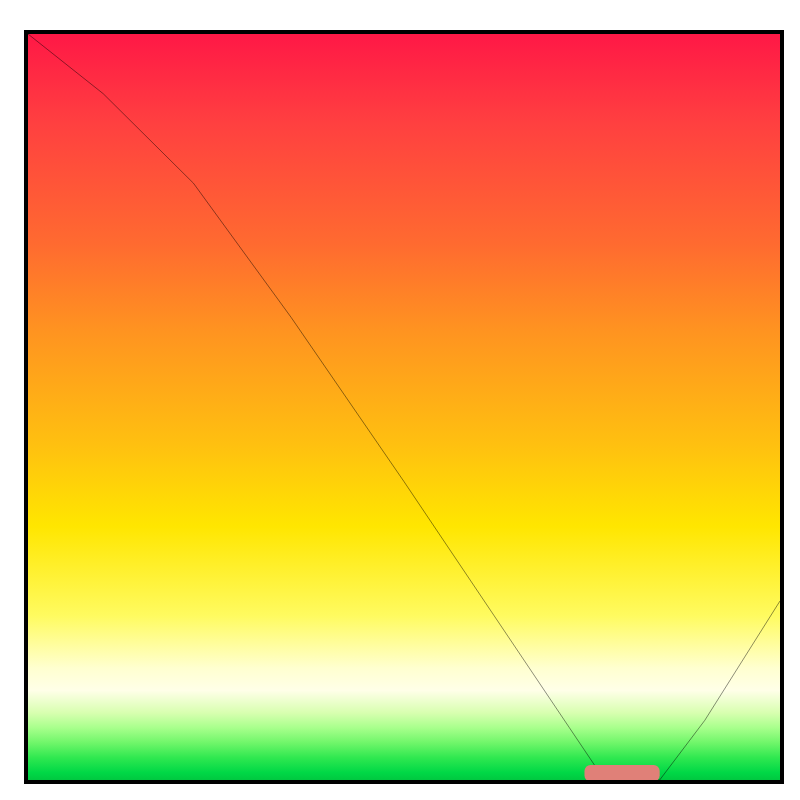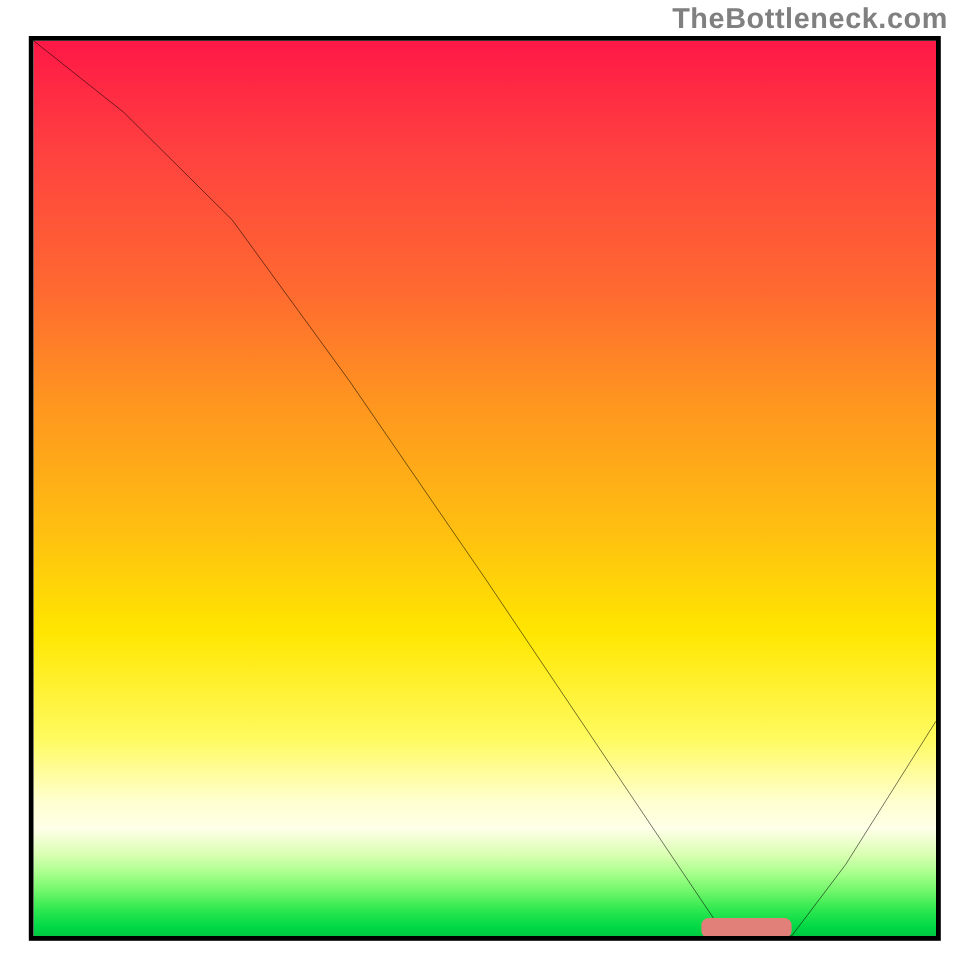--- a/index.html
+++ b/index.html
@@ -66,21 +66,20 @@
     top: 0;
     width: 100%;
     height: 100%;
     overflow: visible;
   }
 </style>
 </head>
 <body>
 
 <div class="wrap">
-  <div class="watermark">TheBottleneck.com</div>
 
   <div class="plot">
     <div class="gradient-fill"></div>
 
     <svg class="curve" viewBox="0 0 100 100" preserveAspectRatio="none">
       <path d="M0.00 0.00 L10.00 8.00 L22.00 20.00 L35.00 38.00 L50.00 60.00 L62.00 78.00 L72.00 93.00 L76.00 99.00 L80.00 100.00 L84.00 100.00 L90.00 92.00 L100.00 76.00" fill="none" stroke="#000000" stroke-width="0.45" vector-effect="non-scaling-stroke"></path>
     </svg>
 
     <svg class="marker" viewBox="0 0 100 100" preserveAspectRatio="none">
       <rect x="74.00" y="98.00" width="10.00" height="2.20" rx="0.8" ry="0.8" fill="#e08078"></rect>

